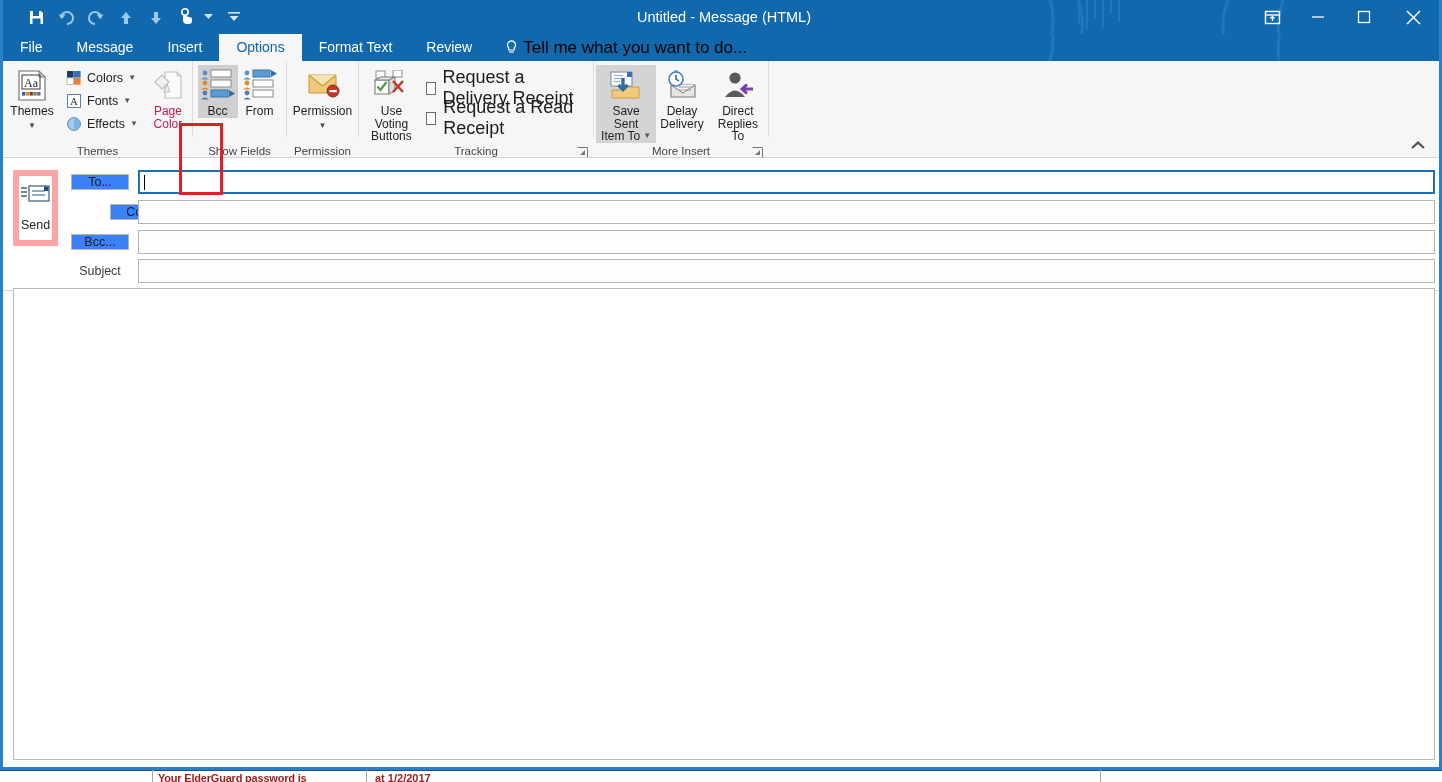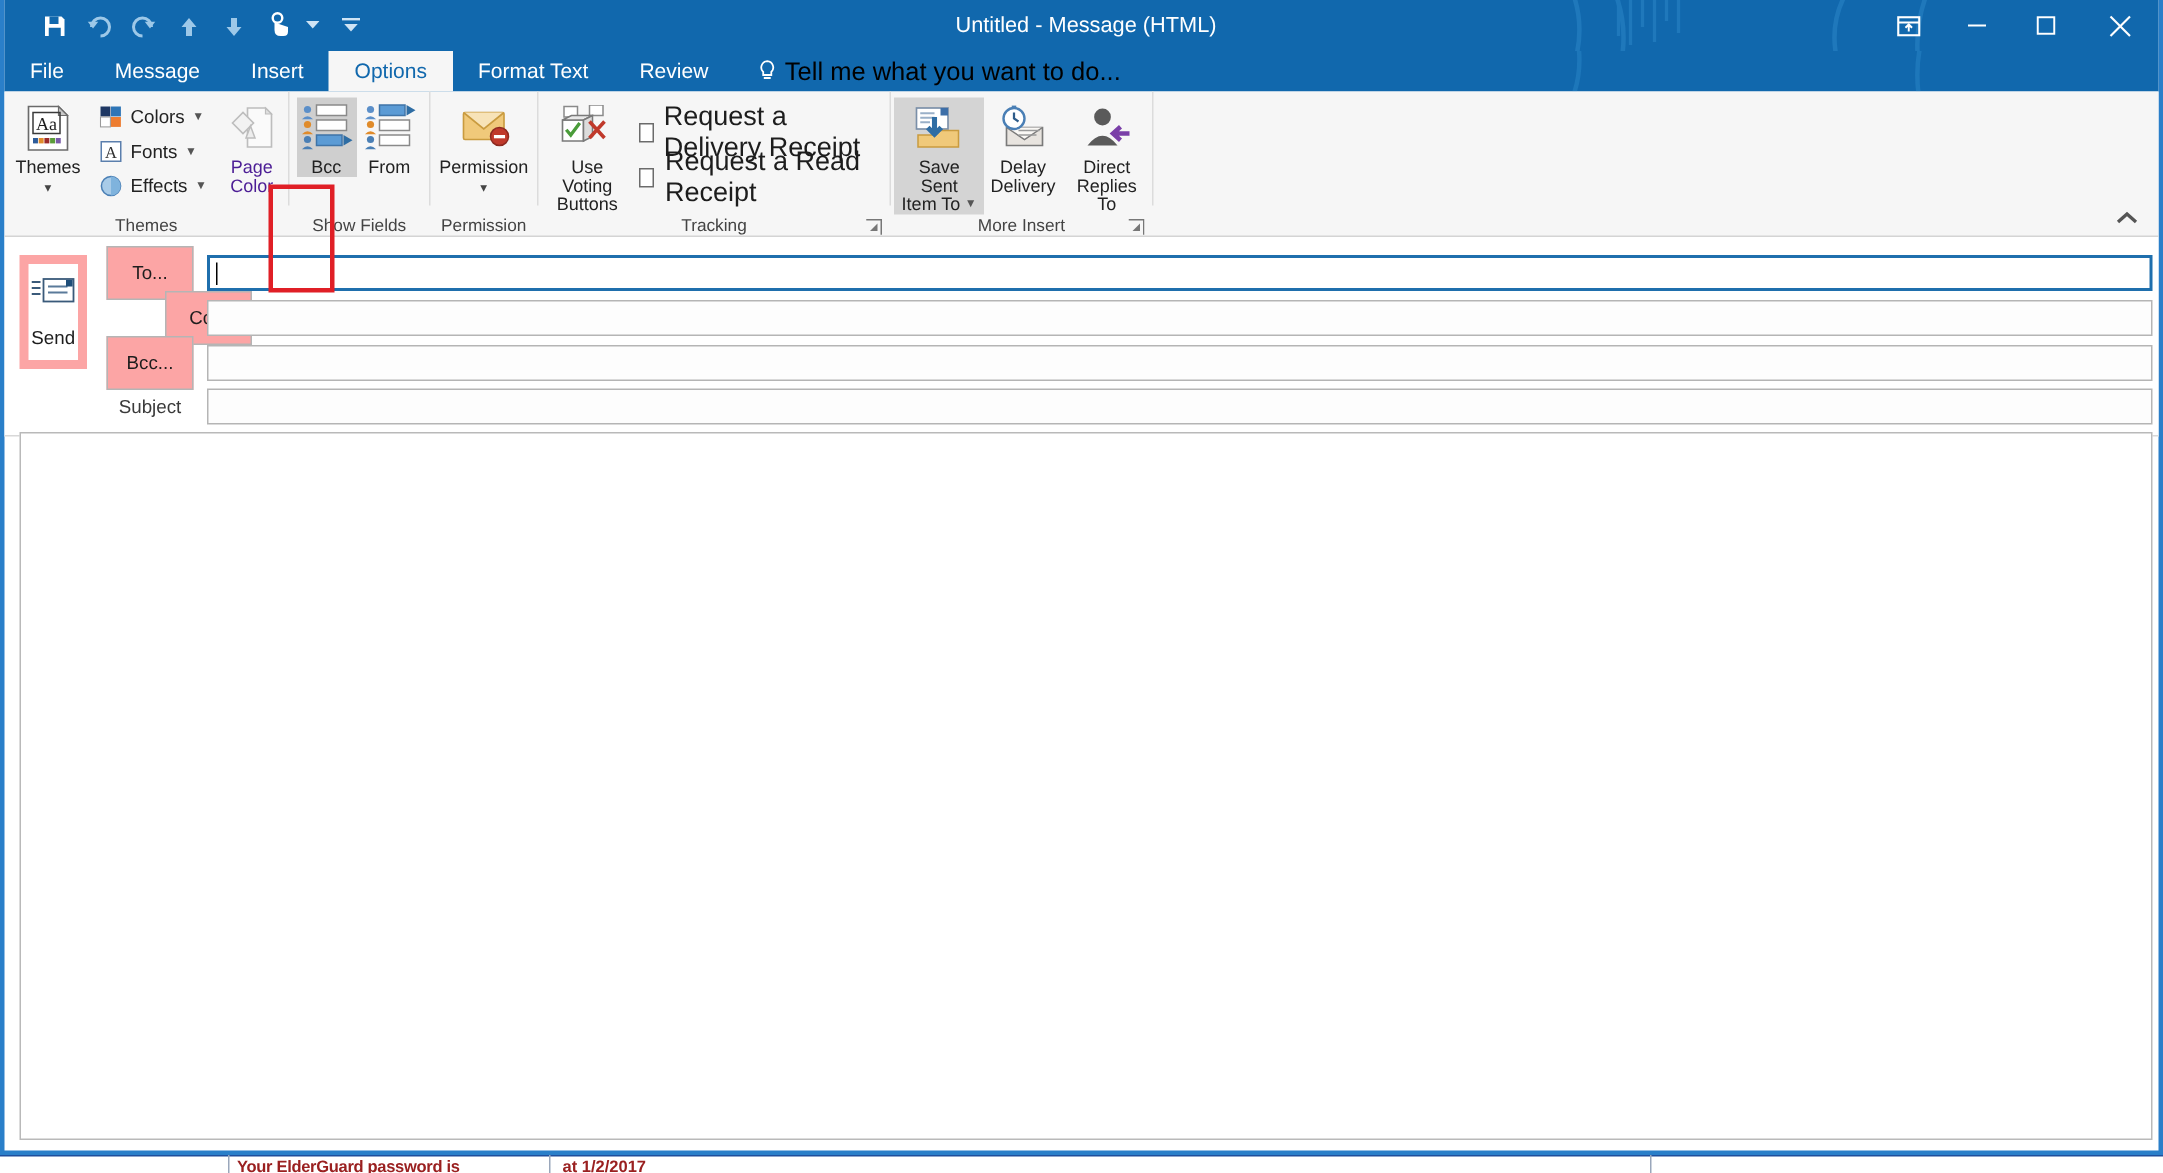--- a/index.html
+++ b/index.html
@@ -105,21 +105,21 @@
     width: 12px; height: 12px; color: #666;
   }
 
   .bigbtn {
     display: flex; flex-direction: column; align-items: center; justify-content: flex-start;
     font-size: 12px; color: #222; text-align: center; line-height: 12.5px;
     padding: 3px 4px 0 4px; cursor: default;
   }
   .bigbtn .ico { height: 34px; display: flex; align-items: center; justify-content: center; }
   .bigbtn .lbl { margin-top: 3px; }
-  .bigbtn.disabled { color: #4c1d95; }
+  .bigbtn.disabled { color: #be185d; }
   .bigbtn.hot { background: #d4d4d4; }
   .bigbtn.selected { background: #cfcfcf; }
 
   .smallbtn {
     display: flex; align-items: center; gap: 5px;
     font-size: 12.5px; color: #222; height: 23px; padding: 0 4px;
   }
   .smallbtn .ico { width: 17px; height: 17px; display: flex; align-items: center; justify-content: center; }
   .caret { font-size: 8px; color: #555; line-height: 1; }
   .caret-lg { font-size: 9px; color: #444; margin-top: 1px; }
@@ -147,21 +147,21 @@
   }
   #send-btn {
     position: absolute; left: 10px; top: 12px; width: 45px; height: 76px;
     border: 6px solid #fca5a5; background: #ffffff;
     display: flex; flex-direction: column; align-items: center; justify-content: center;
     font-size: 12.5px; color: #1d1d1d;
   }
   #send-btn .ico { margin-bottom: 10px; }
   .fieldrow { position: absolute; left: 68px; height: 24px; display: flex; align-items: center; }
   .recip-btn {
-    width: 58px; height: 36px; border: 1px solid #b5b5b5; background: #fca5a5;
+    width: 58px; height: 16px; border: 1px solid #b5b5b5; background: #3b82f6;
     font-size: 12.5px; color: #1d1d1d; display: flex; align-items: center; justify-content: center;
   }
   .subject-lbl {
     width: 58px; height: 24px; font-size: 12.5px; color: #3a3a3a;
     display: flex; align-items: center; justify-content: center;
   }
   .fieldbox {
     position: absolute; left: 135px; width: 1297px; height: 24px;
     border: 1px solid #b5b5b5; background: #fdfdfd;
   }

